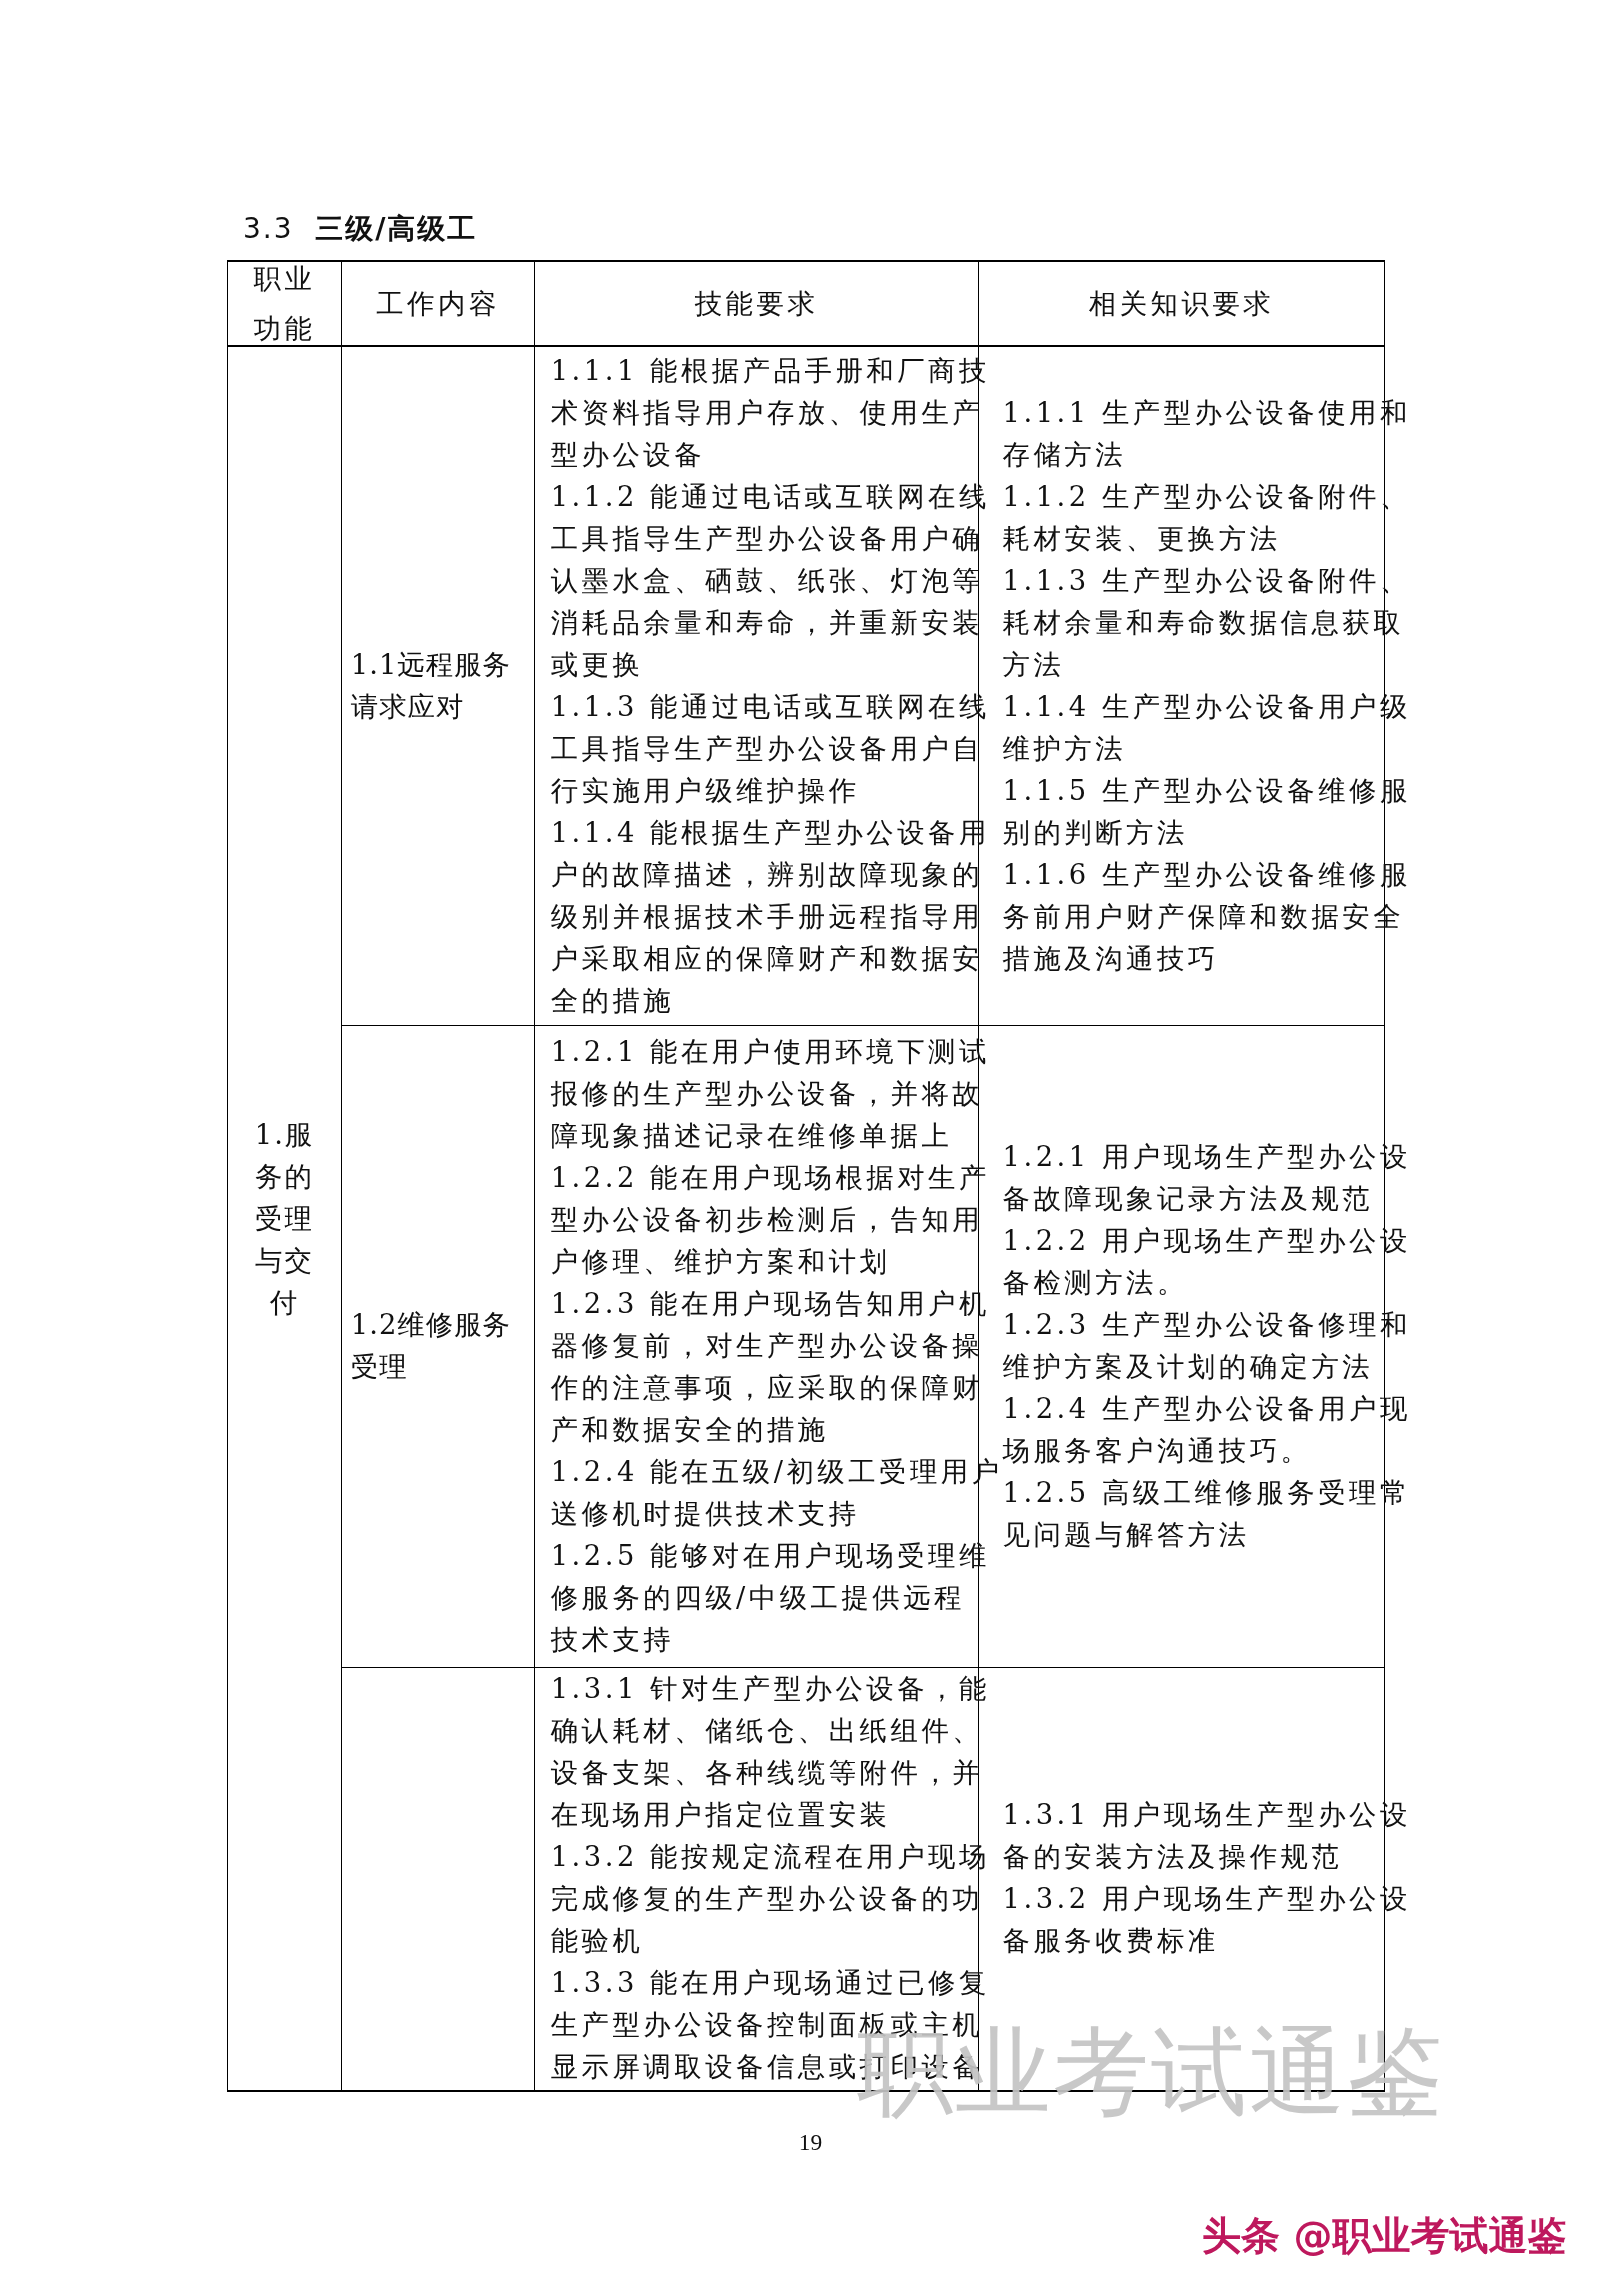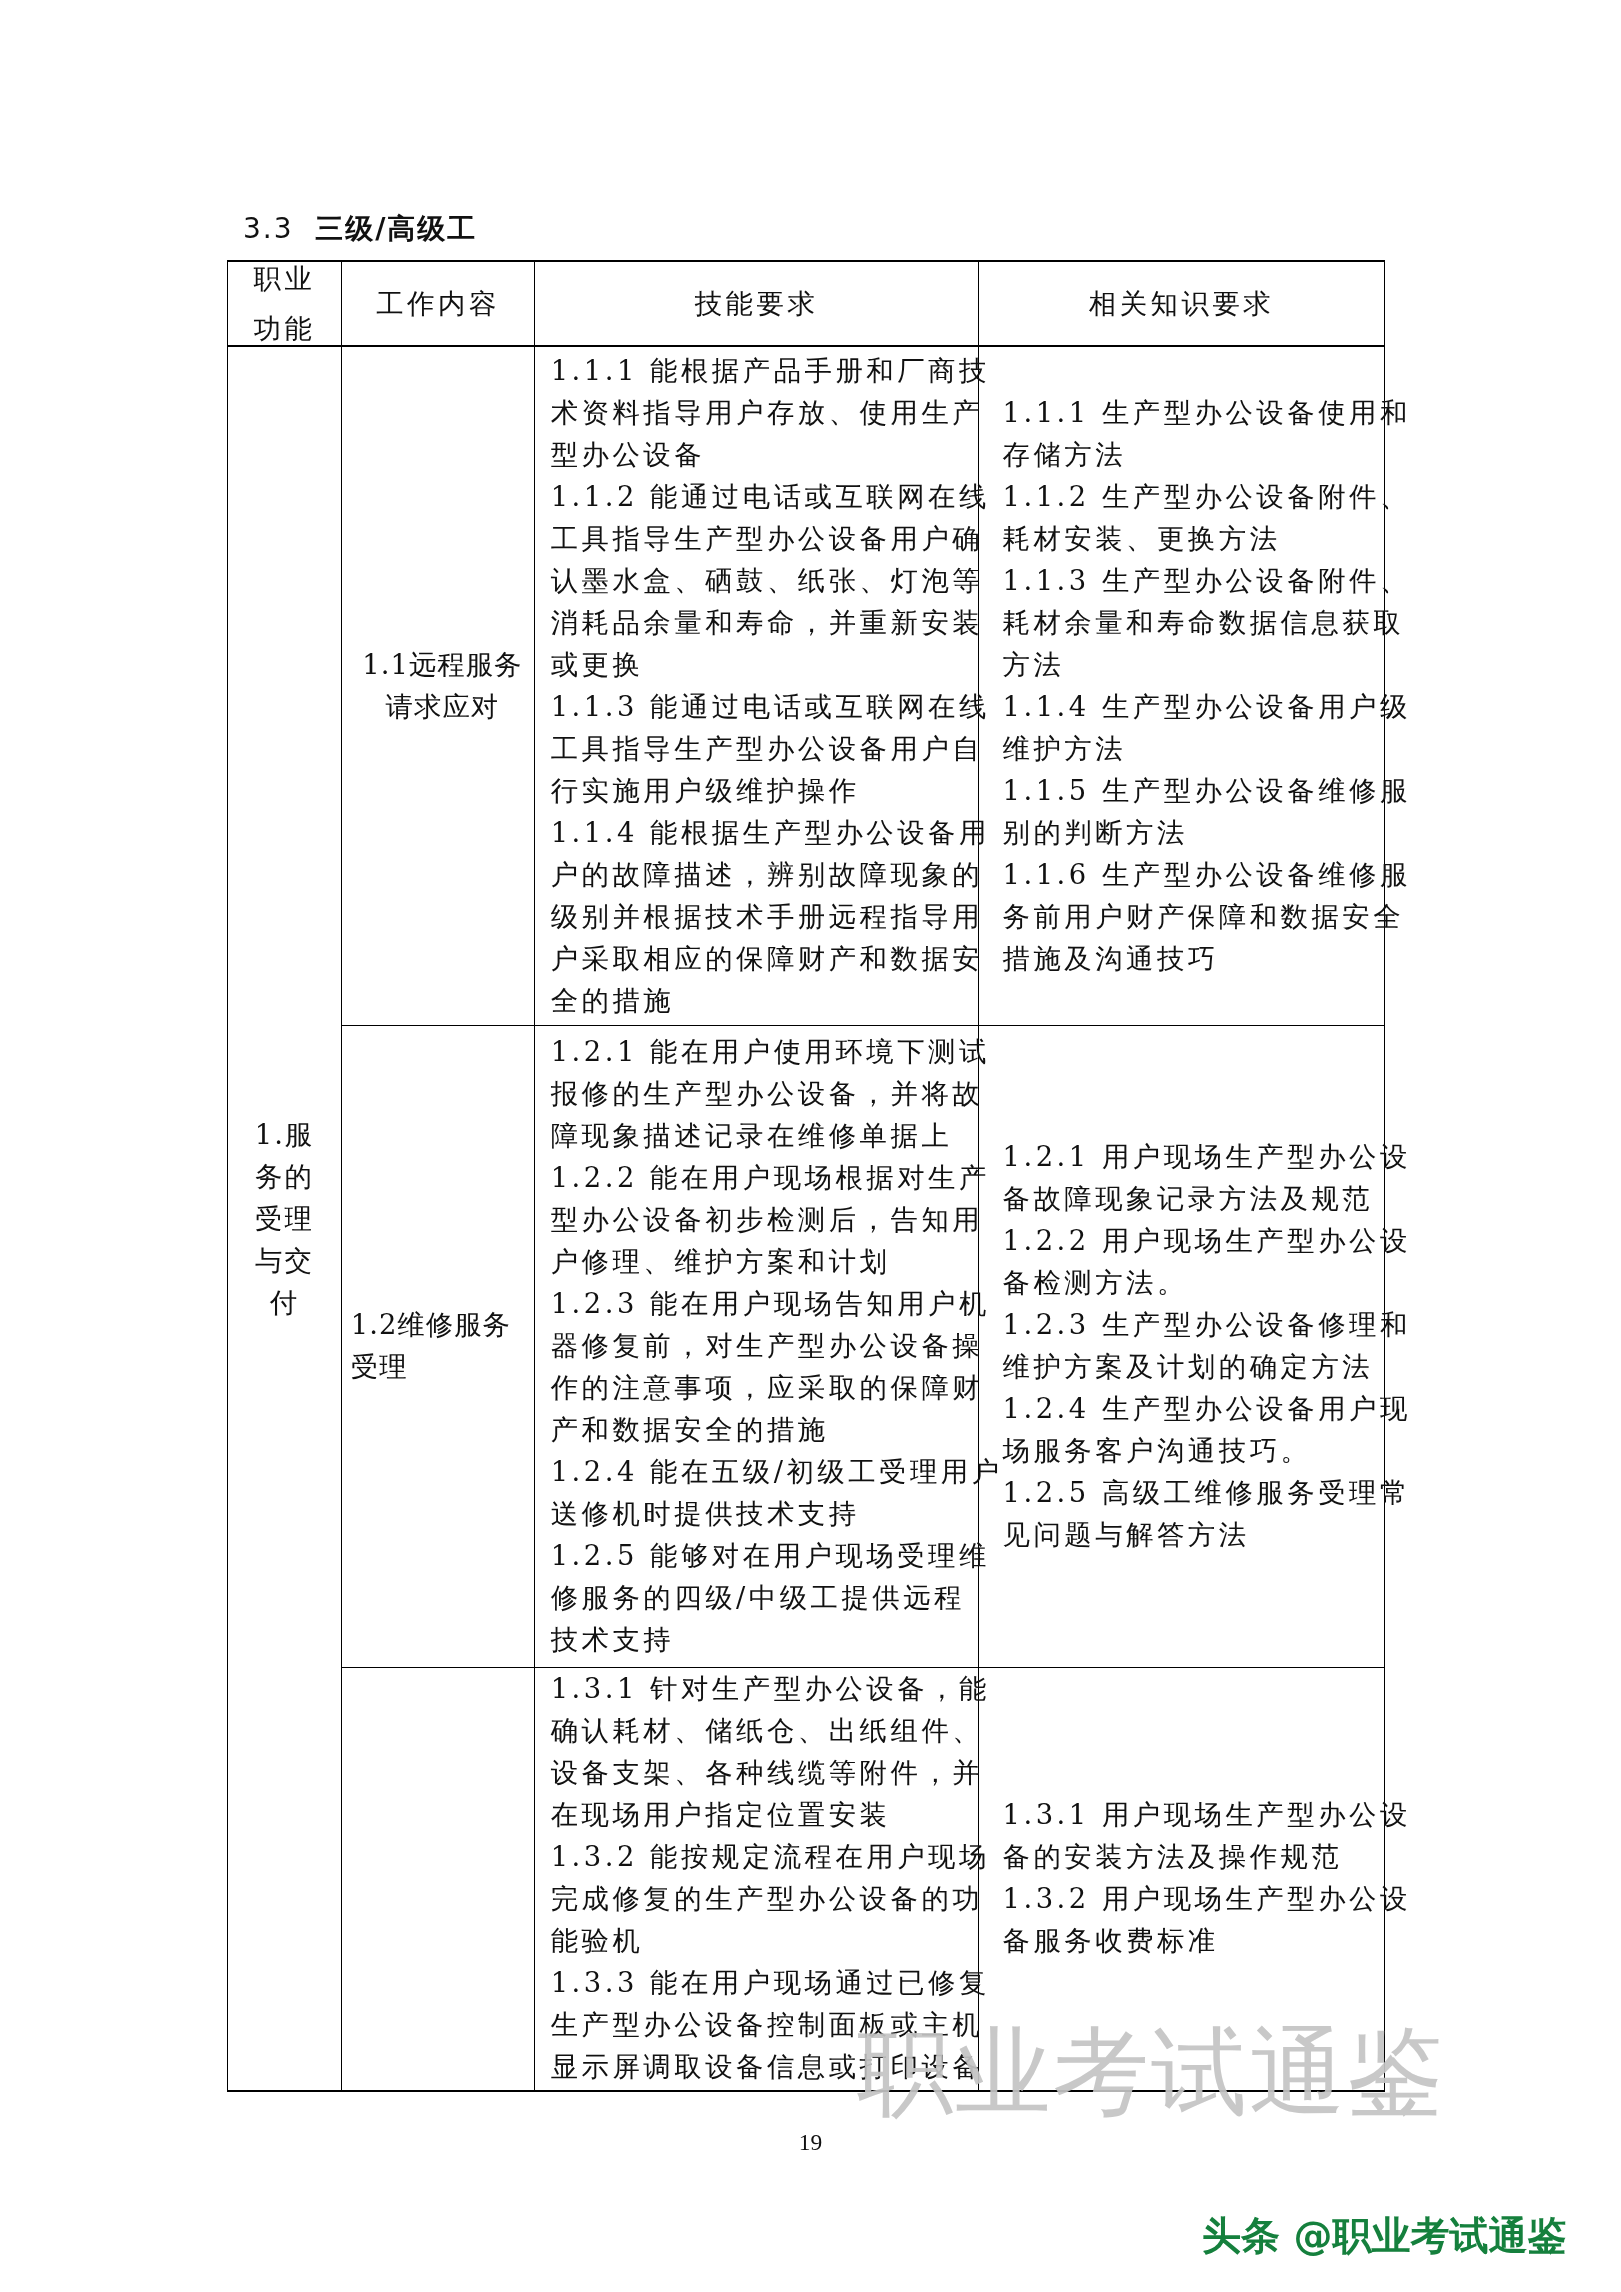--- a/index.html
+++ b/index.html
@@ -12,21 +12,21 @@
   .hline, .vline { position: absolute; background: #000; }
   .cell { position: absolute; box-sizing: border-box; font-size: 27.4px; line-height: 42px; letter-spacing: 3.5px; }
   .cell .line { display: block; white-space: nowrap; height: 42px; }
   .vcenter { display: flex; flex-direction: column; justify-content: center; }
   .hcenter { text-align: center; }
   .page-num { position: absolute; left: 0; width: 1621px; top: 2129px; text-align: center;
          font-family: "Liberation Serif", serif; font-size: 23.5px; }
   .watermark { position: absolute; left: 857px; top: 2009px; font-family: "DejaVu Sans", sans-serif;
          font-size: 96px; color: #c4c4c4; white-space: nowrap; letter-spacing: 2px; opacity: 0.92; }
   .footer-brand { position: absolute; left: 1202px; top: 2209px; font-family: "DejaVu Sans", sans-serif;
-         font-size: 39px; font-weight: bold; color: #15803d; white-space: nowrap;
+         font-size: 39px; font-weight: bold; color: #be185d; white-space: nowrap;
          text-shadow: 2px 2px 0 #ffffff, -1px -1px 0 #ffffff; }
 </style>
 </head>
 <body>
 
 <div class="section-title">
   <span class="num">3.3</span><span>三级/高级工</span>
 </div>
 
 <div class="tbl">
@@ -58,21 +58,21 @@
   </div>
 
   <div class="cell vcenter hcenter" style="left:1px;top:87px;width:113px;height:1743px;letter-spacing:2px;">
     <span class="line">1.服</span>
     <span class="line">务的</span>
     <span class="line">受理</span>
     <span class="line">与交</span>
     <span class="line">付</span>
   </div>
 
-  <div class="cell vcenter" style="left:115px;top:87px;width:192px;height:678px;padding-left:8.8px;letter-spacing:1px;text-align:center;">
+  <div class="cell vcenter" style="left:115px;top:87px;width:192px;height:678px;padding-left:8.8px;letter-spacing:1px;">
     <span class="line">1.1远程服务</span>
     <span class="line">请求应对</span>
   </div>
   <div class="cell vcenter" style="left:308px;top:87px;width:443px;height:678px;padding-left:15.7px;">
     <span class="line">1.1.1 能根据产品手册和厂商技</span>
     <span class="line">术资料指导用户存放、使用生产</span>
     <span class="line">型办公设备</span>
     <span class="line">1.1.2 能通过电话或互联网在线</span>
     <span class="line">工具指导生产型办公设备用户确</span>
     <span class="line">认墨水盒、硒鼓、纸张、灯泡等</span>

